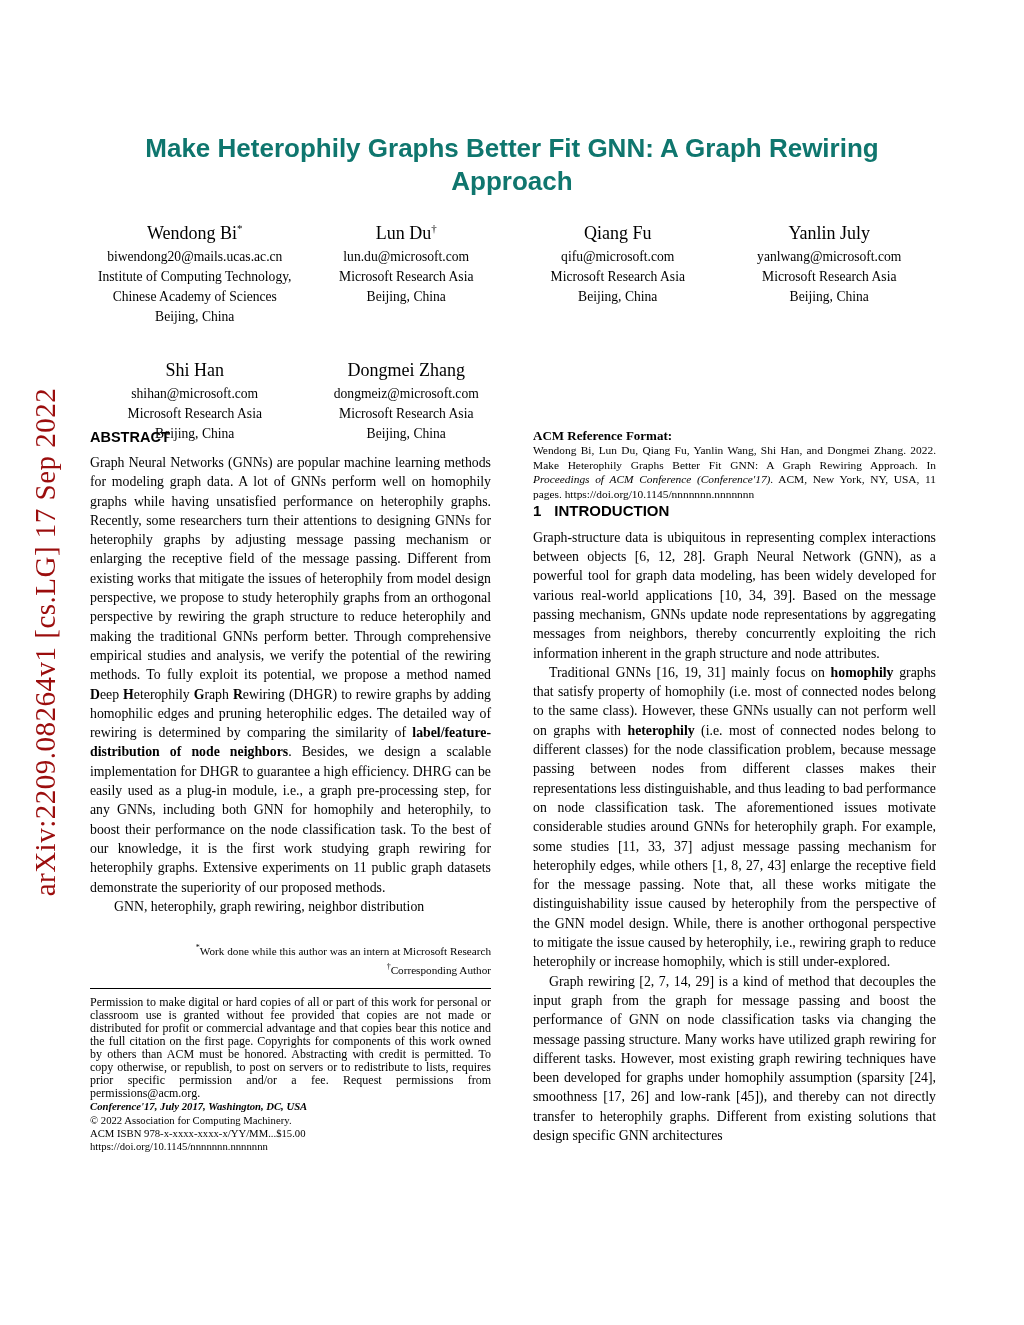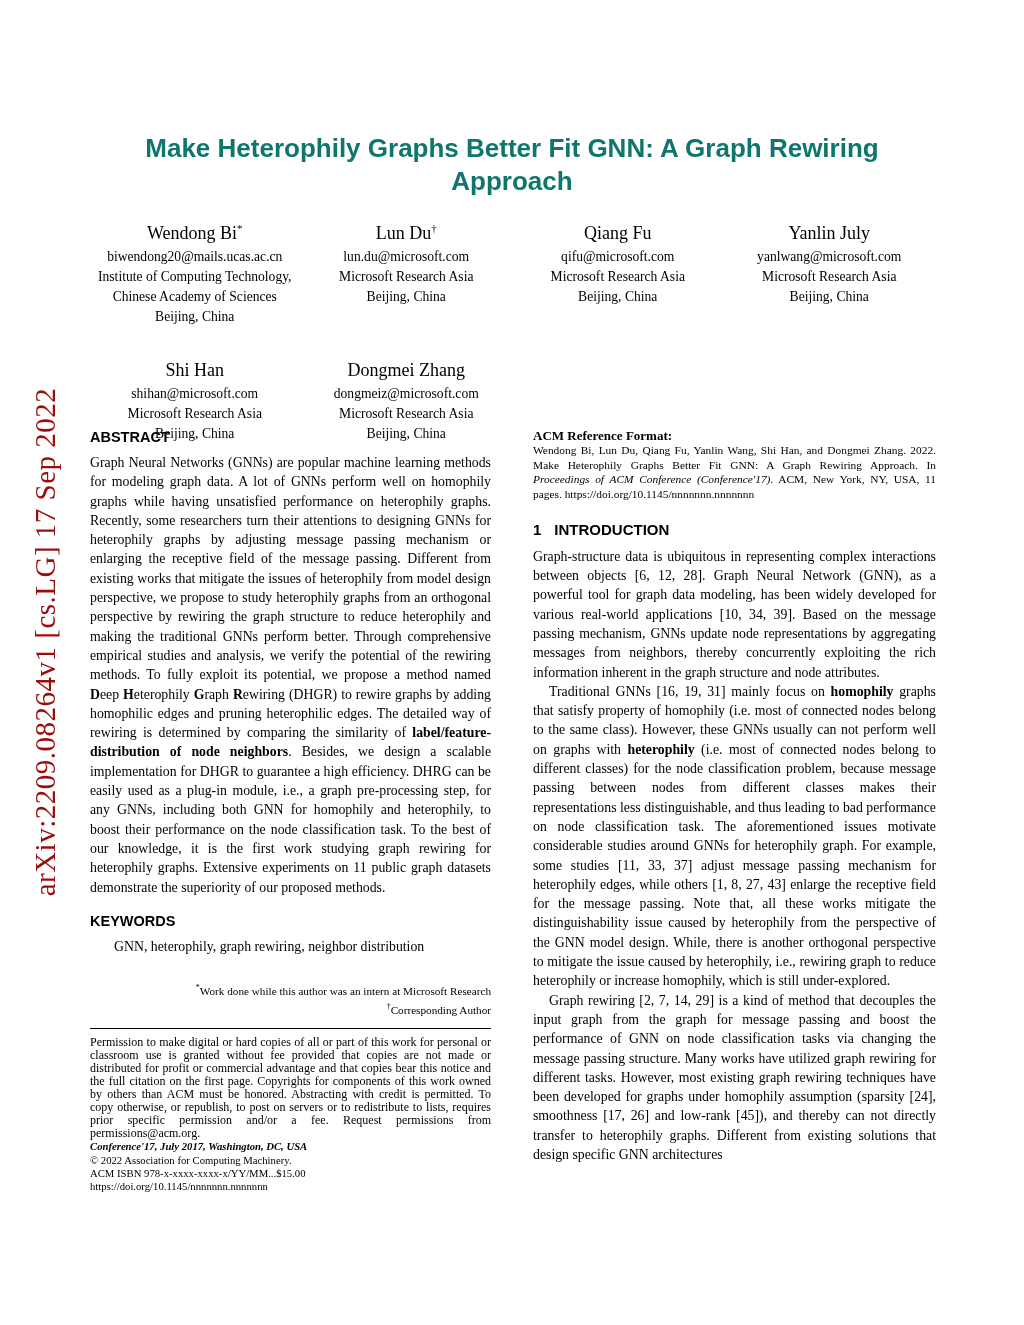--- a/index.html
+++ b/index.html
@@ -66,21 +66,21 @@
 
   .permission { font-size: 12px; line-height: 13.1px; text-align: justify; }
   .colophon { font-size: 10.7px; line-height: 13.3px; text-align: left; }
   .colophon .conf { font-style: italic; font-weight: bold; }
 
   .acm-ref { font-size: 11.4px; line-height: 14.7px; text-align: justify; }
   .acm-ref-heading {
     font-weight: 700; font-size: 13px; line-height: 15px;
     text-align: left;
   }
-  .intro-heading { margin-top: 19px; margin-bottom: 8px; font-size: 15px; }
+  .intro-heading { margin-bottom: 8px; font-size: 15px; }
 </style>
 </head>
 <body>
 
 <div class="page">
 
   <div class="arxiv-stamp">arXiv:2209.08264v1  [cs.LG]  17 Sep 2022</div>
 
   <h1 class="title">
     <span>Make Heterophily Graphs Better Fit GNN: A Graph Rewiring</span><br>
@@ -131,21 +131,20 @@
       <div class="author-line">Microsoft Research Asia</div>
       <div class="author-line">Beijing, China</div>
     </div>
 
   </div>
 
   <div class="col col-left">
     <h2 class="sec-heading">ABSTRACT</h2>
     <p class="body-par"><span>Graph Neural Networks (GNNs) are popular machine learning methods for modeling graph data. A lot of GNNs perform well on homophily graphs while having unsatisfied performance on heterophily graphs. Recently, some researchers turn their attentions to designing GNNs for heterophily graphs by adjusting message passing mechanism or enlarging the receptive field of the message passing. Different from existing works that mitigate the issues of heterophily from model design perspective, we propose to study heterophily graphs from an orthogonal perspective by rewiring the graph structure to reduce heterophily and making the traditional GNNs perform better. Through comprehensive empirical studies and analysis, we verify the potential of the rewiring methods. To fully exploit its potential, we propose a method named </span><span style="font-weight: 700;">D</span><span>eep </span><span style="font-weight: 700;">H</span><span>eterophily </span><span style="font-weight: 700;">G</span><span>raph </span><span style="font-weight: 700;">R</span><span>ewiring (DHGR) to rewire graphs by adding homophilic edges and pruning heterophilic edges. The detailed way of rewiring is determined by comparing the similarity of </span><span style="font-weight: 700;">label/feature-distribution of node neighbors</span><span>. Besides, we design a scalable implementation for DHGR to guarantee a high efficiency. DHRG can be easily used as a plug-in module, i.e., a graph pre-processing step, for any GNNs, including both GNN for homophily and heterophily, to boost their performance on the node classification task. To the best of our knowledge, it is the first work studying graph rewiring for heterophily graphs. Extensive experiments on 11 public graph datasets demonstrate the superiority of our proposed methods.</span></p>
 
-    <h2 class="sec-heading mt-section">KEYWORDS</h2>
     <p class="body-par keywords-text">GNN, heterophily, graph rewiring, neighbor distribution</p>
 
     <div class="footnotes">
       <div><sup>*</sup><span>Work done while this author was an intern at Microsoft Research</span></div>
       <div><sup>†</sup><span>Corresponding Author</span></div>
     </div>
 
     <hr class="block-rule">
 
     <p class="permission">Permission to make digital or hard copies of all or part of this work for personal or classroom use is granted without fee provided that copies are not made or distributed for profit or commercial advantage and that copies bear this notice and the full citation on the first page. Copyrights for components of this work owned by others than ACM must be honored. Abstracting with credit is permitted. To copy otherwise, or republish, to post on servers or to redistribute to lists, requires prior specific permission and/or a fee. Request permissions from permissions@acm.org.</p>

